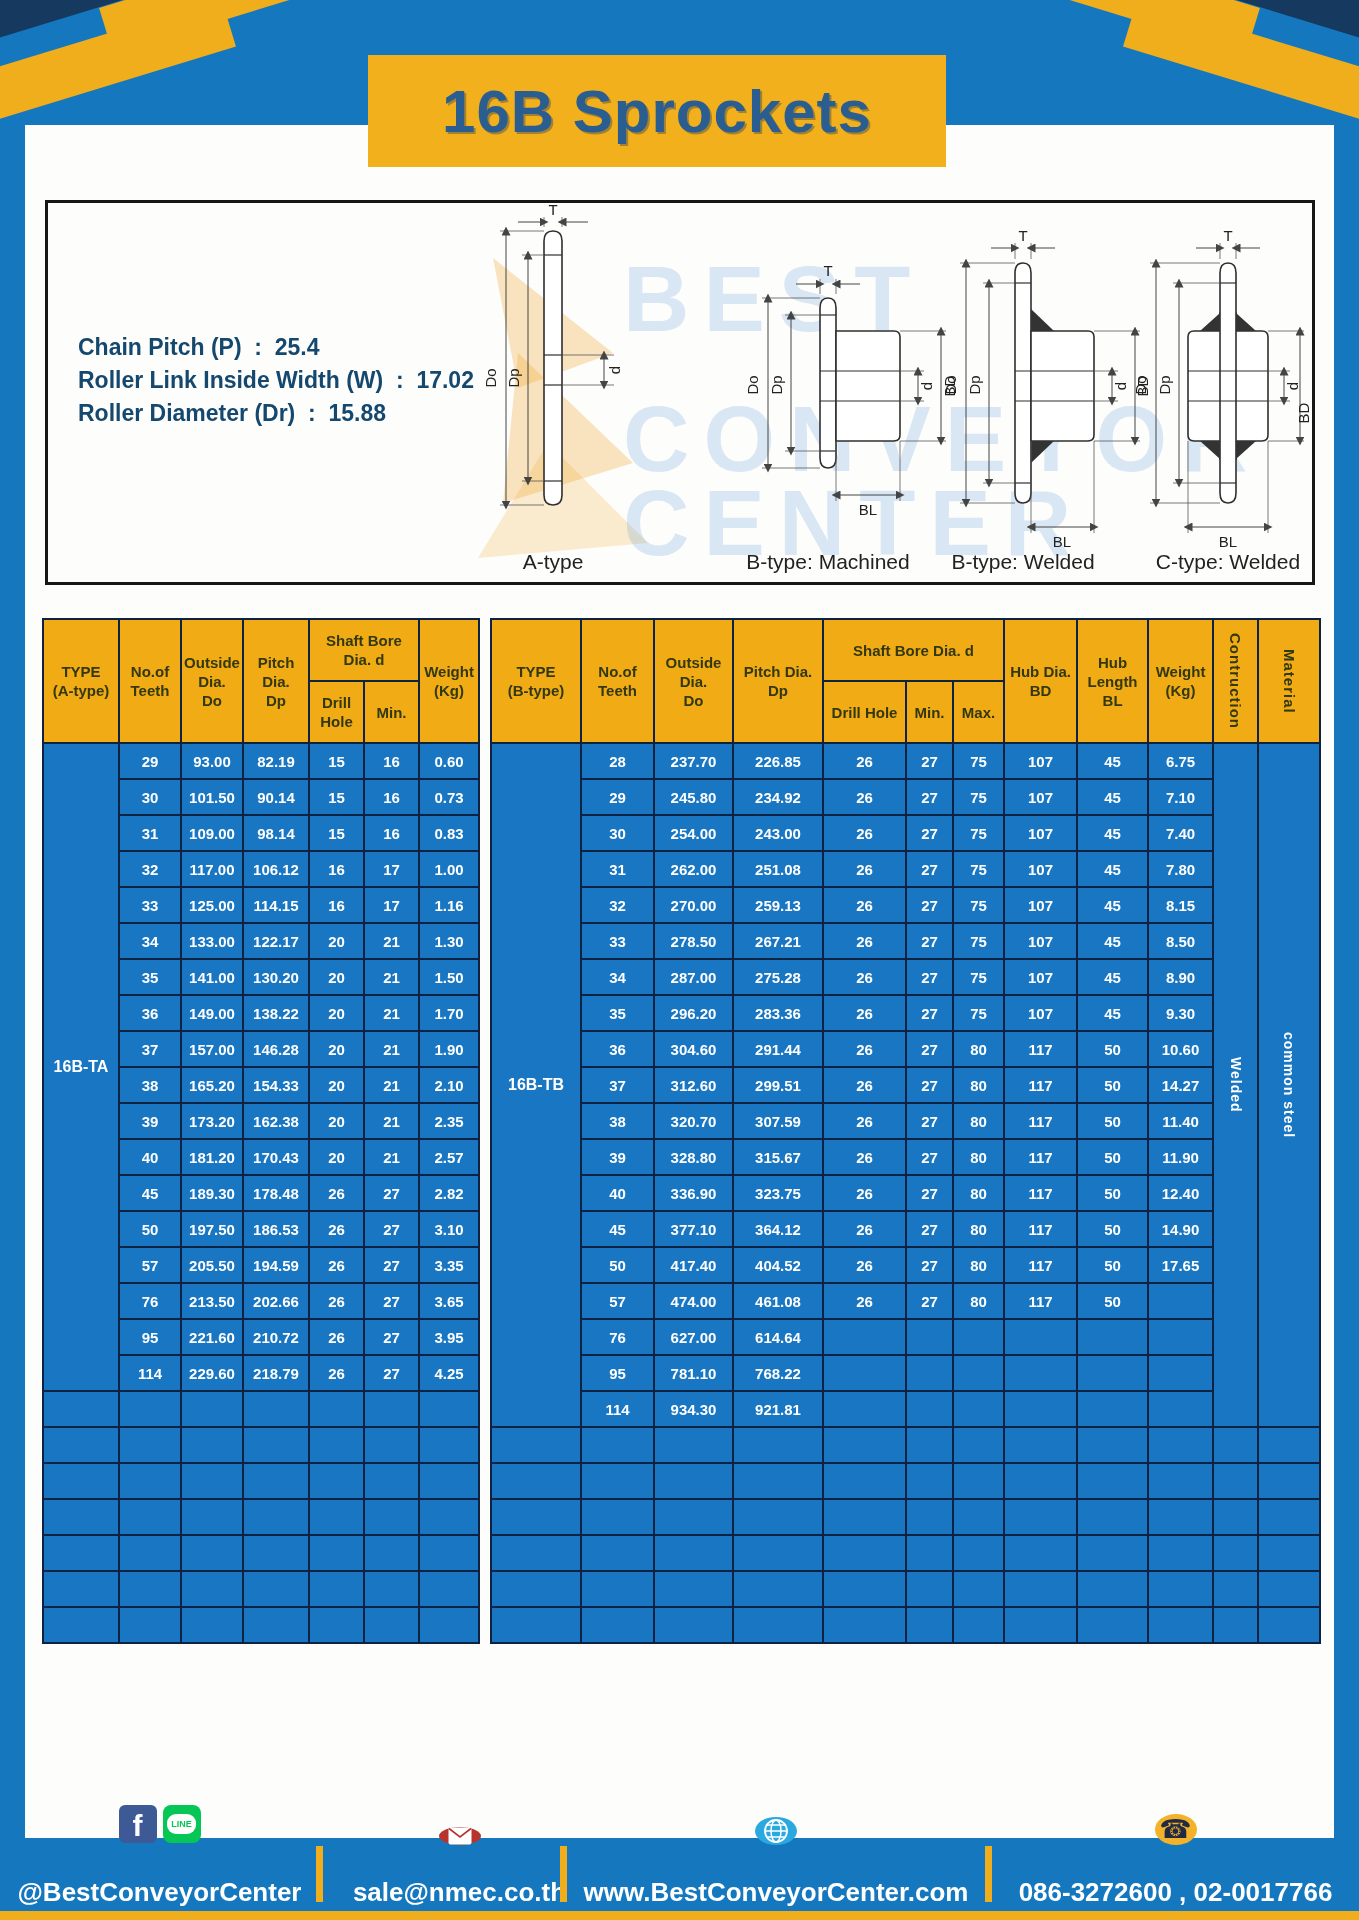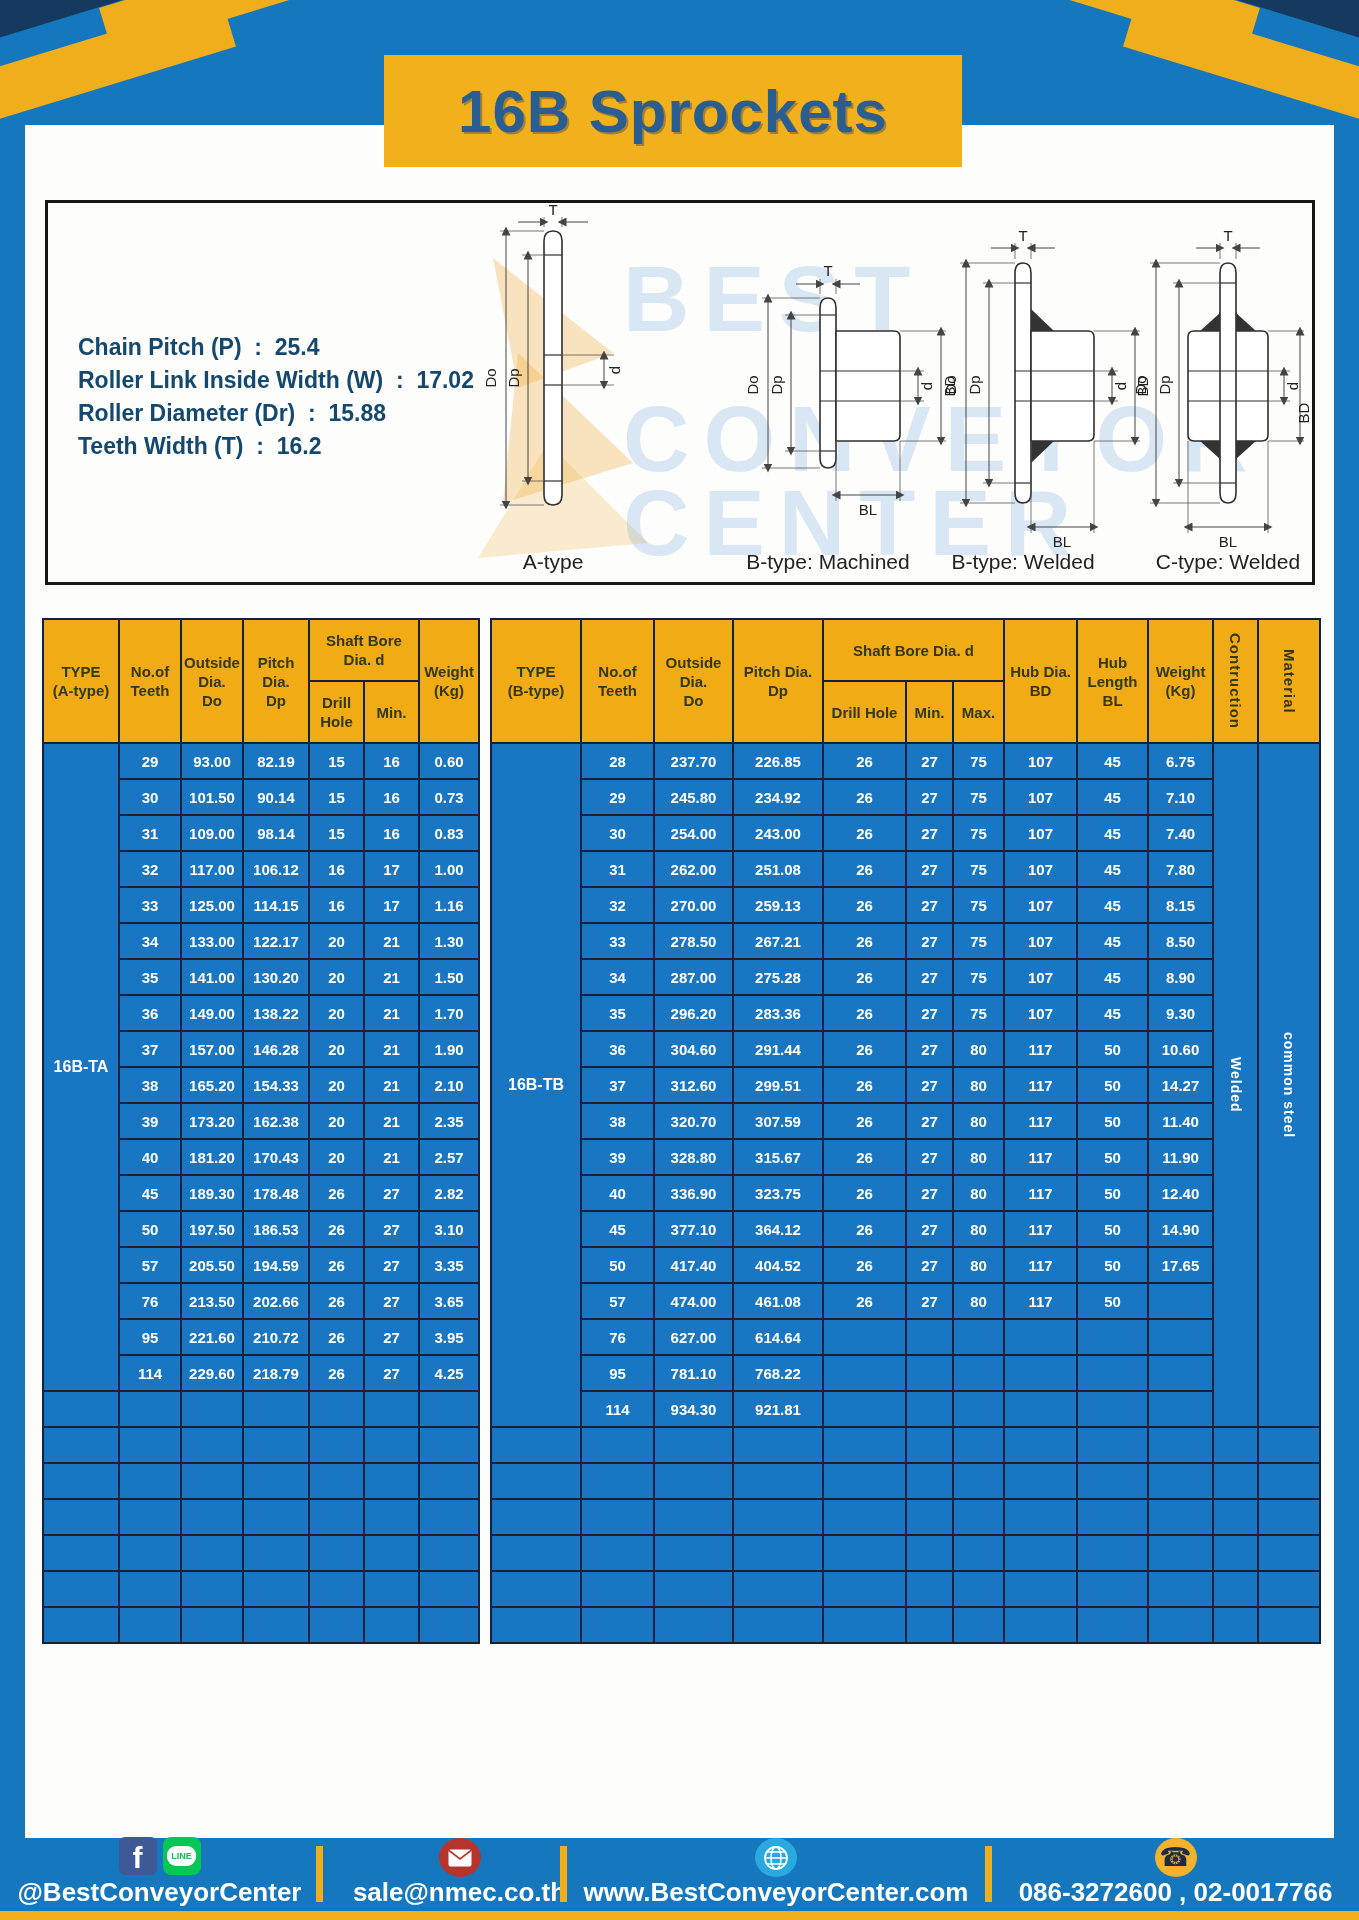--- a/index.html
+++ b/index.html
@@ -8,21 +8,21 @@
 
   
   .corner { position:absolute; top:0; width:360px; height:125px; overflow:hidden; }
   .corner.left { left:0; } .corner.right { right:0; transform:scaleX(-1); }
   .corner .s-navy { position:absolute; left:-70px; top:-30px; width:260px; height:48px; background:#16395f; transform:rotate(-17deg); }
   .corner .s-y1 { position:absolute; left:100px; top:-34px; width:280px; height:48px; background:#f0ae1c; transform:rotate(-17deg); }
   .corner .s-y2 { position:absolute; left:-55px; top:40px; width:290px; height:50px; background:#f0ae1c; transform:rotate(-17deg); }
 
   .content { position:absolute; left:25px; top:125px; width:1309px; height:1713px; background:#fdfdfb; }
 
-  .title-box { position:absolute; left:384px; top:55px; width:578px; height:112px; background:#f2b01d;
+  .title-box { position:absolute; left:368px; top:55px; width:578px; height:112px; background:#f2b01d;
     display:flex; align-items:center; justify-content:center; z-index:3; }
   .title-box span { font-size:60px; font-weight:bold; color:#2b5e90; letter-spacing:1px;
     text-shadow:2px 2px 0 rgba(15,45,85,0.35); }
 
   .diagram { position:absolute; left:45px; top:200px; width:1270px; height:385px; background:#fdfdfc;
     border:3px solid #161616; z-index:2; }
   .diagram svg { position:absolute; left:0; top:0; width:100%; height:100%; }
   .specs { position:absolute; left:30px; top:128px; z-index:2; }
   .spec-line { font-size:23px; font-weight:bold; color:#14486e; line-height:33px; white-space:pre; }
 
@@ -44,21 +44,21 @@
   .spec-table tbody td { background:#1976c2; color:#ffffff; font-size:15px; font-weight:600; height:36px; padding:0 2px; }
   #tableA { width:436px; } #tableB { width:830px; }
   .type-cell { font-size:16px !important; }
   .vtext { writing-mode:vertical-rl; text-orientation:mixed; margin:0 auto; letter-spacing:1px; }
   th .vtext { font-size:15px; }
   td .vtext { font-size:14px; }
 
   .footer { position:absolute; left:0; top:1838px; width:1359px; height:73px; background:#1577bd; z-index:2; }
   .fsec { position:absolute; top:0; height:73px; display:flex; flex-direction:column; align-items:center; justify-content:flex-end; padding-bottom:3px; }
   .ficons { display:flex; gap:6px; align-items:center; margin-bottom:2px; }
-  .ftext { color:#ffffff; font-weight:bold; font-size:26px; white-space:nowrap; }
+  .ftext { color:#ffffff; font-weight:bold; font-size:26px; white-space:nowrap;margin-top:32px; }
   .fdiv { position:absolute; top:8px; width:7px; height:56px; background:#f0ae1c; }
   .fb { width:38px; height:38px; background:#3d5a96; border-radius:6px; color:#fff; font-size:30px; font-weight:bold;
     display:flex; align-items:flex-end; justify-content:center; line-height:34px; }
   .line-ic { width:38px; height:38px; background:#06c755; border-radius:8px; display:flex; align-items:center; justify-content:center; }
   .line-bubble { background:#fff; color:#06c755; font-size:9px; font-weight:bold; border-radius:9px; padding:5px 4px; }
   .circ { width:42px; height:42px; border-radius:50%; display:flex; align-items:center; justify-content:center; }
   .mail { background:#b7342c; } .globe { background:#2aa9e0; }
   .phone { background:#f3b229; color:#1f2a44; font-size:26px; }
   .bottom-strip { position:absolute; left:0; top:1911px; width:1359px; height:9px; background:#f0ae1c; z-index:3; }
 </style>
@@ -235,21 +235,20 @@
         <line class="thin" x1="1220" y1="238" x2="1220" y2="330"></line>
         <line class="dim" x1="1140" y1="324" x2="1220" y2="324" marker-start="url(#ar)" marker-end="url(#ar)"></line>
         <text class="dtext" x="1180" y="344">BL</text>
         <text class="dlabel" x="1180" y="366">C-type: Welded</text>
       </g>
     </svg>
     <div class="specs">
         <div class="spec-line">Chain Pitch (P)  :  25.4</div>
         <div class="spec-line">Roller Link Inside Width (W)  :  17.02</div>
         <div class="spec-line">Roller Diameter (Dr)  :  15.88</div>
-        <div class="spec-line">Teeth Width (T)  :  16.2</div>
       </div>
   </div>
 
   <div class="tables">
     <table id="tableA" class="spec-table">
       <colgroup>
         <col style="width:76px">
           <col style="width:62px">
           <col style="width:62px">
           <col style="width:66px">

